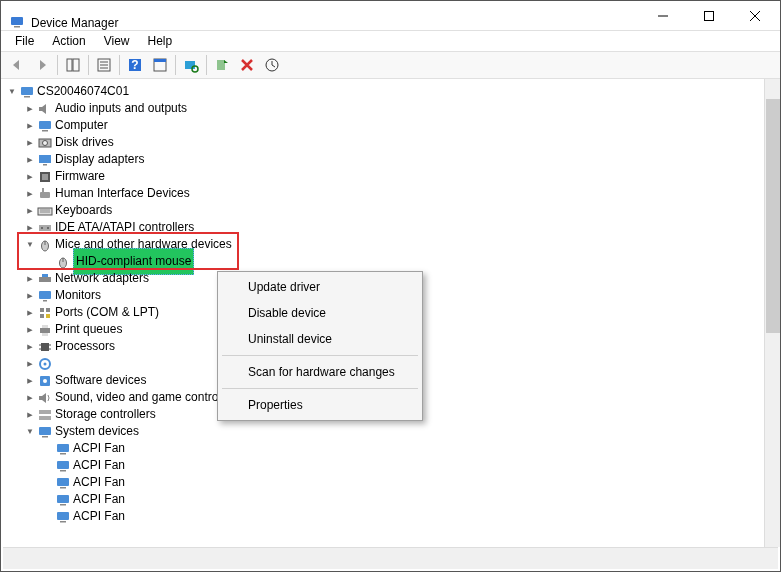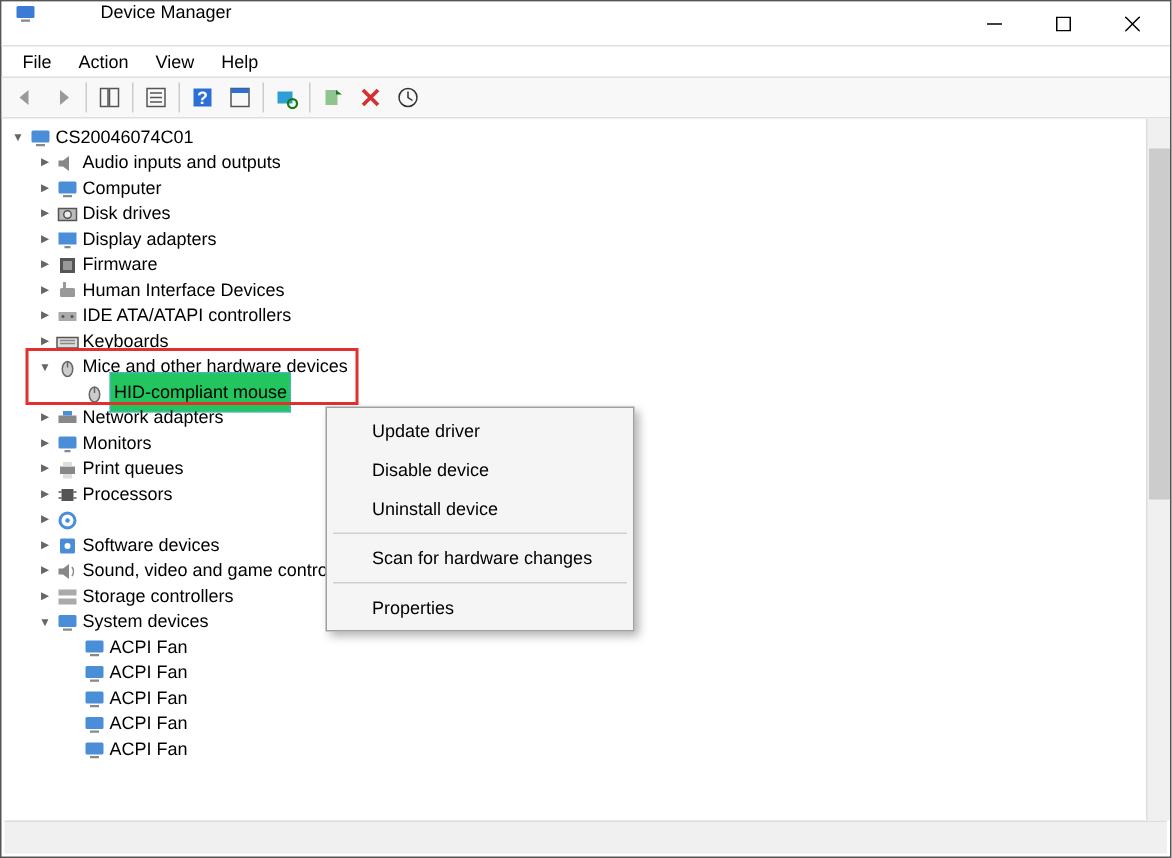--- a/index.html
+++ b/index.html
@@ -1,18 +1,18 @@
 <!DOCTYPE html>
 <html><head>
 <meta charset="utf-8">
 <style>
 * { margin: 0; padding: 0; box-sizing: border-box; font-family: 'Segoe UI', Tahoma, sans-serif; font-size: 12px; }
 body { background: #fff; width: 781px; height: 572px; border: 1px solid #555; overflow: hidden; position: relative; }
 
-.titlebar { height: 30px; display: flex; align-items: flex-start; padding: 0 2px 0 8px; background: #fff; border-bottom: 1px solid #e0e0e0; gap: 36px; }
+.titlebar { height: 30px; display: flex; align-items: flex-end; padding: 0 2px 0 8px; background: #fff; border-bottom: 1px solid #e0e0e0; }
 .titlebar .icon { width: 16px; height: 16px; margin-right: 6px; }
 .titlebar .title { flex: 1; font-size: 12px; }
 .winbtns { display: flex; }
 .winbtn { width: 46px; height: 29px; display: flex; align-items: center; justify-content: center; cursor: pointer; }
 
 .menubar { height: 20px; display: flex; padding: 0 6px; gap: 2px; align-items: center; }
 .menuitem { padding: 2px 8px; cursor: pointer; }
 
 .toolbar { height: 28px; border-top: 1px solid #e0e0e0; border-bottom: 1px solid #e0e0e0; display: flex; align-items: center; padding: 0 4px; gap: 1px; background: #f8f8f8; }
 .toolbtn { width: 24px; height: 24px; display: flex; align-items: center; justify-content: center; cursor: pointer; }
@@ -212,39 +212,39 @@
             <rect x="3" y="6" width="10" height="6" fill="#999" rx="1"></rect>
             <rect x="5" y="2" width="2" height="4" fill="#999"></rect>
           </svg>
         </span>
     <span>Human Interface Devices</span>
   </div>
       <div class="node" style="padding-left:22px">
     <span class="expander" style="font-size:7px;">▶</span>
     <span class="nodeicon">
           <svg width="16" height="16" viewBox="0 0 16 16">
+            <rect x="1" y="5" width="14" height="7" fill="#ddd" stroke="#555"></rect>
+            <line x1="3" y1="7" x2="13" y2="7" stroke="#888"></line>
+            <line x1="3" y1="9" x2="13" y2="9" stroke="#888"></line>
+          </svg>
+        </span>
+    <span>Keyboards</span>
+  </div>
+      <div class="node" style="padding-left:22px">
+    <span class="expander" style="font-size:7px;">▶</span>
+    <span class="nodeicon">
+          <svg width="16" height="16" viewBox="0 0 16 16">
             <rect x="2" y="5" width="12" height="6" fill="#aaa"></rect>
             <circle cx="5" cy="8" r="1" fill="#555"></circle>
             <circle cx="11" cy="8" r="1" fill="#555"></circle>
           </svg>
         </span>
     <span>IDE ATA/ATAPI controllers</span>
   </div>
       <div class="node" style="padding-left:22px">
-    <span class="expander" style="font-size:7px;">▶</span>
-    <span class="nodeicon">
-          <svg width="16" height="16" viewBox="0 0 16 16">
-            <rect x="1" y="5" width="14" height="7" fill="#ddd" stroke="#555"></rect>
-            <line x1="3" y1="7" x2="13" y2="7" stroke="#888"></line>
-            <line x1="3" y1="9" x2="13" y2="9" stroke="#888"></line>
-          </svg>
-        </span>
-    <span>Keyboards</span>
-  </div>
-      <div class="node" style="padding-left:22px">
     <span class="expander" style="font-size:8px;">▼</span>
     <span class="nodeicon">
           <svg width="16" height="16" viewBox="0 0 16 16">
             <ellipse cx="8" cy="9" rx="3.5" ry="5" fill="#ccc" stroke="#666"></ellipse>
             <line x1="8" y1="4" x2="8" y2="8" stroke="#666"></line>
           </svg>
         </span>
     <span>Mice and other hardware devices</span>
   </div>
       <div class="node" style="padding-left:40px">
@@ -269,20 +269,32 @@
   </div>
       <div class="node" style="padding-left:22px">
     <span class="expander" style="font-size:7px;">▶</span>
     <span class="nodeicon">
           <svg width="16" height="16" viewBox="0 0 16 16">
             <rect x="2" y="3" width="12" height="8" fill="#4a8ed8" rx="1"></rect>
             <rect x="6" y="12" width="4" height="1.5" fill="#888"></rect>
           </svg>
         </span>
     <span>Monitors</span>
+  </div>
+      <div class="node" style="padding-left:22px">
+    <span class="expander" style="font-size:7px;">▶</span>
+    <span class="nodeicon">
+          <svg width="16" height="16" viewBox="0 0 16 16">
+            <rect x="3" y="3" width="4" height="4" fill="#888"></rect>
+            <rect x="9" y="3" width="4" height="4" fill="#888"></rect>
+            <rect x="3" y="9" width="4" height="4" fill="#888"></rect>
+            <rect x="9" y="9" width="4" height="4" fill="#d6b830"></rect>
+          </svg>
+        </span>
+    <span>Ports (COM &amp; LPT)</span>
   </div>
       <div class="node" style="padding-left:22px">
     <span class="expander" style="font-size:7px;">▶</span>
     <span class="nodeicon">
           <svg width="16" height="16" viewBox="0 0 16 16">
             <rect x="3" y="6" width="10" height="5" fill="#888"></rect>
             <rect x="5" y="3" width="6" height="3" fill="#ddd"></rect>
             <rect x="5" y="11" width="6" height="3" fill="#ddd"></rect>
           </svg>
         </span>

